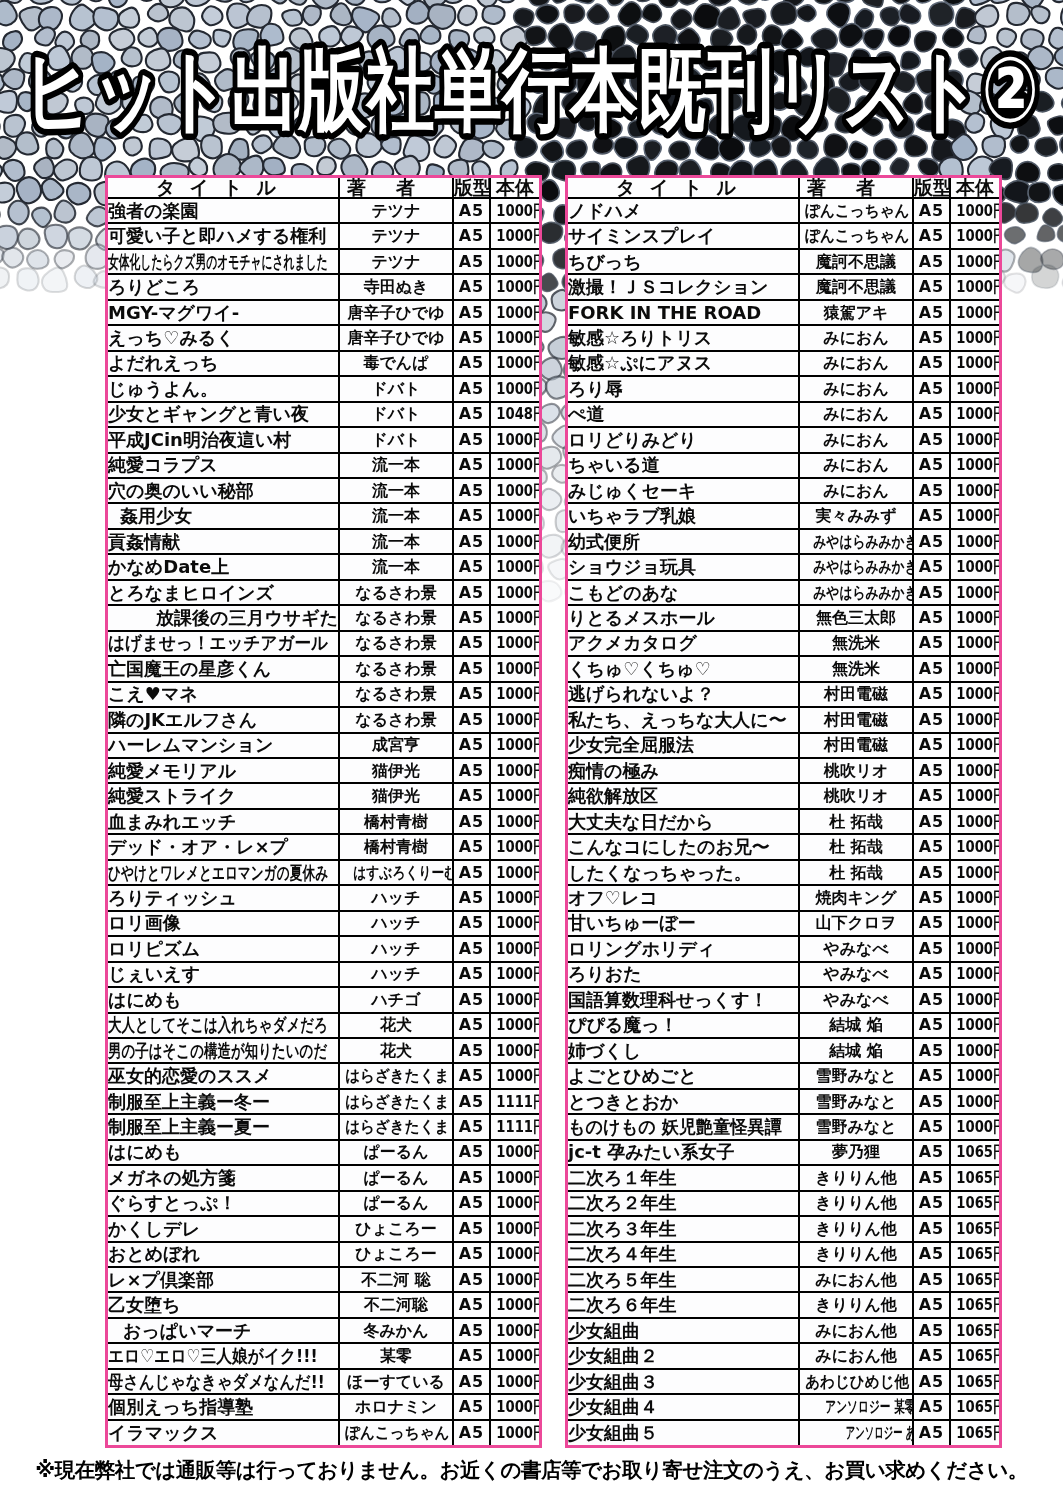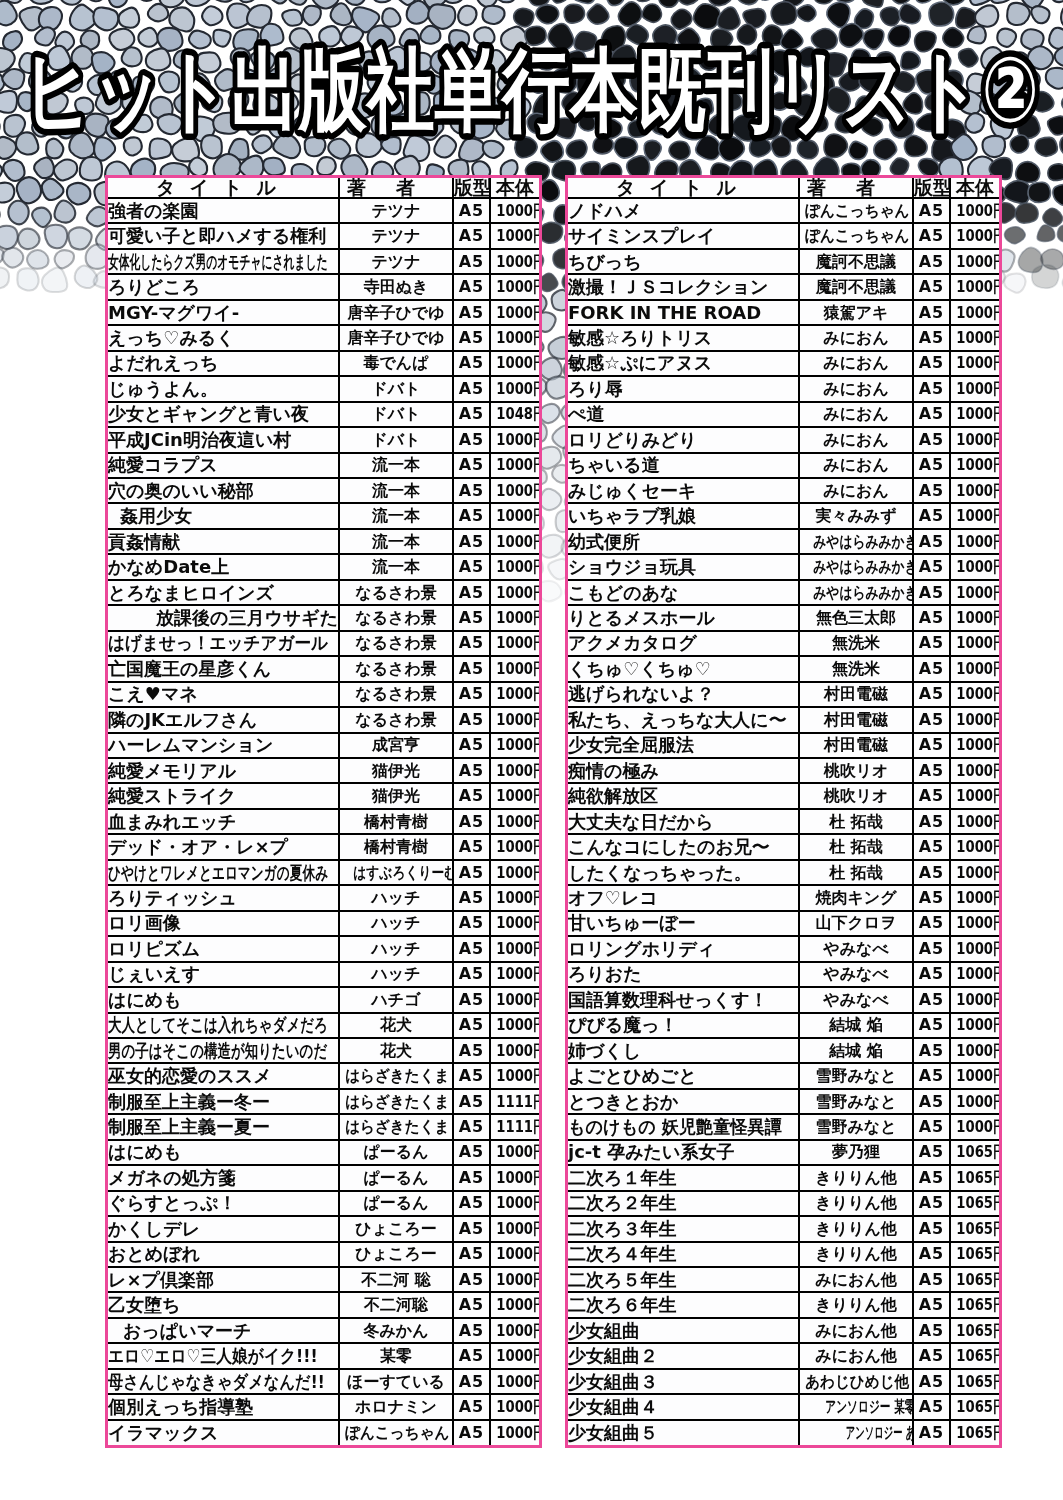--- a/index.html
+++ b/index.html
@@ -1148,13 +1148,14 @@
         </tr>
         <tr>
           <td class="c-title"><span class="fitspan" style="transform-origin: left center;">少女組曲５</span></td>
           <td class="c-author"><span class="fitspan" style="transform-origin: center center; transform: scaleX(0.58);">アンソロジー あわじひめじ他</span></td>
           <td class="c-format"><span class="fitspan" style="transform-origin: center center;">A5</span></td>
           <td class="c-price"><span class="fitspan" style="transform-origin: center center; transform: scaleX(0.823);">1065円</span></td>
         </tr>
       </tbody>
     </table>
 
+  <div class="note">※現在弊社では通販等は行っておりません。お近くの書店等でお取り寄せ注文のうえ、お買い求めください。</div>
 </div>
 
 </body></html>

